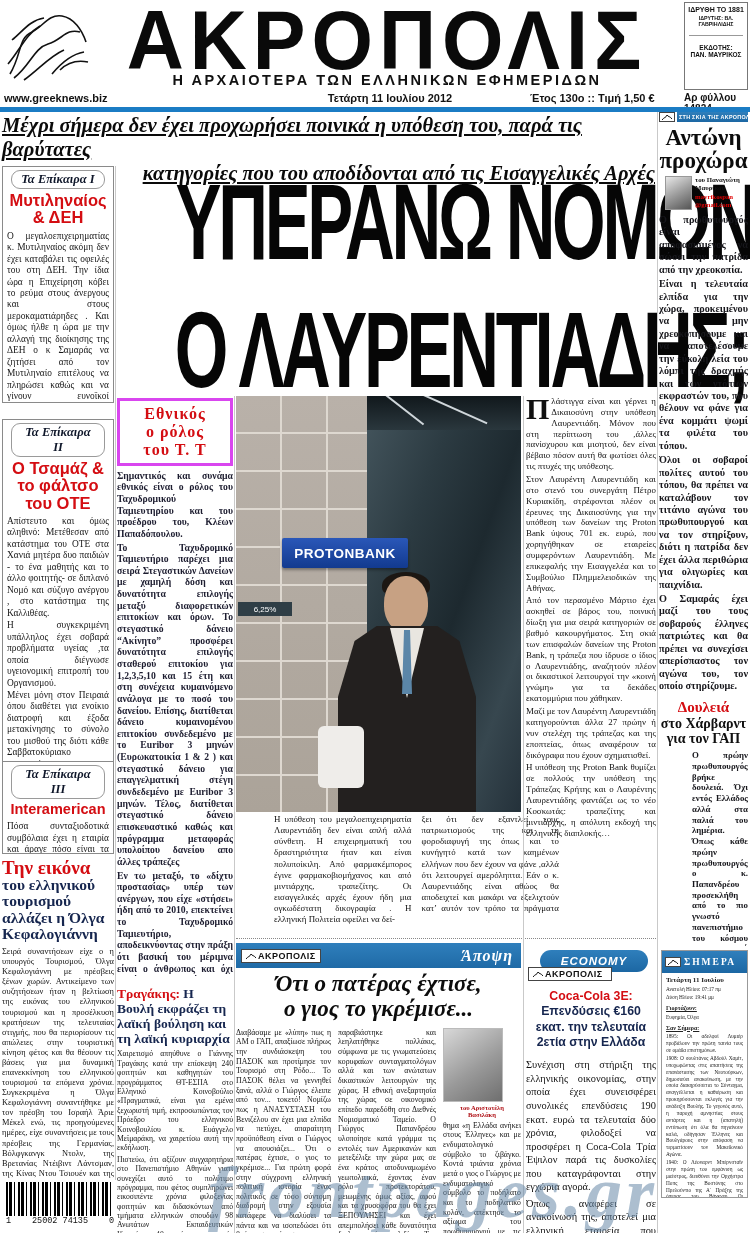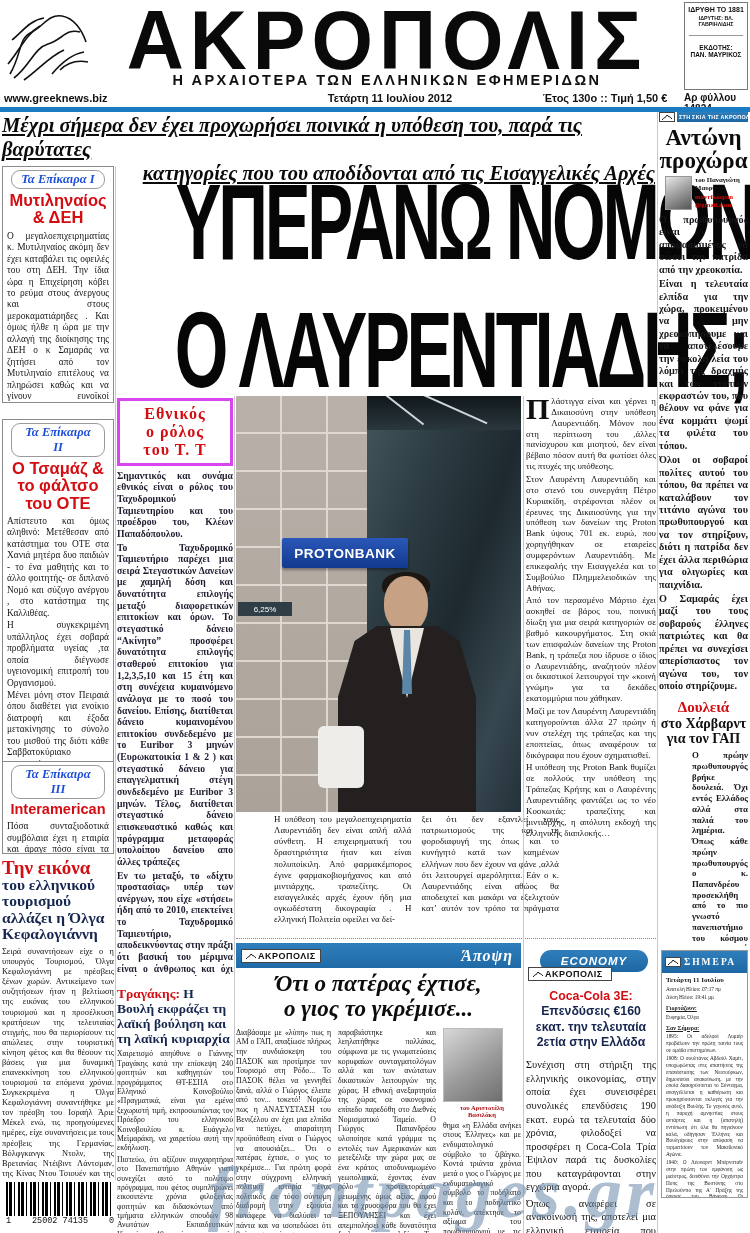--- a/index.html
+++ b/index.html
@@ -28,21 +28,21 @@
   #banner .u{text-decoration:underline;}
   #banner .r{display:block;text-align:right;}
   
   #bighead{left:112px;top:170px;width:546px;text-align:center;}
   #bighead .ln{display:block;line-height:104px;}
   #bighead .ln span{display:inline-block;font-family:"Liberation Sans","DejaVu Sans",sans-serif;
       font-weight:900;font-size:84px;letter-spacing:-4px;color:#060606;transform:scale(0.82,1.28);transform-origin:center;white-space:nowrap;}
   
   .railbox{left:2px;width:112px;border:1px solid #8a8a8a;padding:3px 4px;background:#fff;}
   .kicker{border:1px solid #9a9a9a;border-radius:9px;margin:0 4px 3px 4px;text-align:center;
-      color:#1d4ed8;font-style:italic;font-weight:bold;font-size:12.5px;padding:1px 8px;}
+      color:#0f172a;font-style:italic;font-weight:bold;font-size:12.5px;padding:1px 8px;}
   .redtitle{color:#d40d12;font-weight:bold;text-align:center;font-size:16.5px;line-height:1.05;
       font-family:"Liberation Sans","DejaVu Sans",sans-serif;margin:2px 0 4px 0;}
   .railbody{font-size:9.4px;line-height:1.22;text-align:justify;color:#161616;}
   .railbody p{margin:0 0 1px 0;}
   
   #tourism{left:2px;top:858px;width:112px;}
   #tourism .t1{color:#d40d12;font-weight:bold;font-size:19px;line-height:1.0;}
   #tourism .t2{color:#16264f;font-weight:bold;font-size:15.5px;line-height:1.05;}
   #tourism .body{margin-top:5px;font-size:8.4px;line-height:1.2;text-align:justify;}
   
@@ -172,21 +172,21 @@
   <div id="infobox" class="abs">
     <div class="l1">ΙΔΡΥΘΗ ΤΟ 1881</div>
     <div class="l2">ΙΔΡΥΤΗΣ: ΒΛ. ΓΑΒΡΙΗΛΙΔΗΣ</div>
     <div class="sep"></div>
     <div class="l3">ΕΚΔΟΤΗΣ:</div>
     <div class="l3">ΠΑΝ. ΜΑΥΡΙΚΟΣ</div>
   </div>
 
   <div class="abs dateline" style="left:4px;">www.greeknews.biz</div>
   <div class="abs dateline" style="left:280px;width:220px;text-align:center;">Τετάρτη 11 Ιουλίου 2012</div>
-  <div class="abs dateline" style="left:530px;width:150px;text-align:center;">Έτος 130ο  ::  Τιμή 1,50 €</div>
+  <div class="abs dateline" style="left:530px;width:150px;text-align:left;">Έτος 130ο  ::  Τιμή 1,50 €</div>
   <div class="abs dateline" style="left:684px;width:66px;font-size:10px;">Αρ φύλλου  14824</div>
 
   <div id="rule" class="abs"></div>
 
   <div id="banner" class="abs">
     <span class="u">Μέχρι σήμερα δεν έχει προχωρήσει ποινικά η υπόθεση του, παρά τις βαρύτατες</span>
     <span class="u r">κατηγορίες που του αποδίδονται από τις Εισαγγελικές Αρχές</span>
   </div>
 
   <div id="bighead" class="abs">

